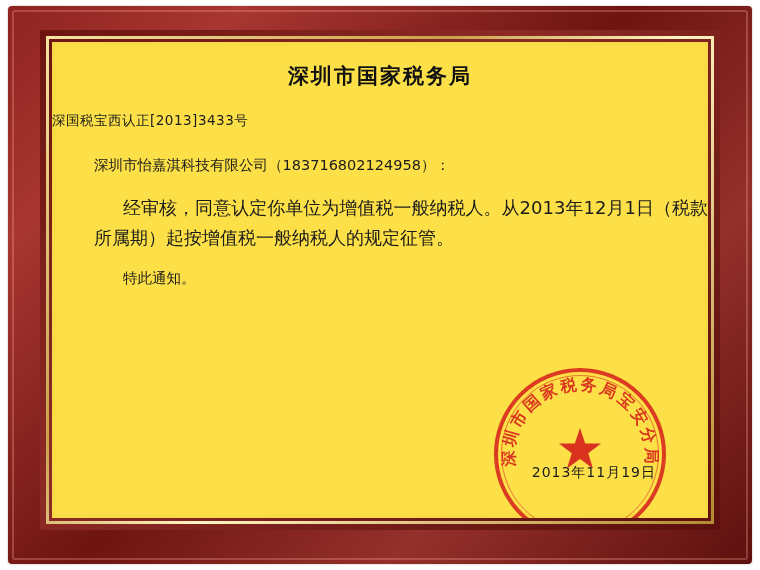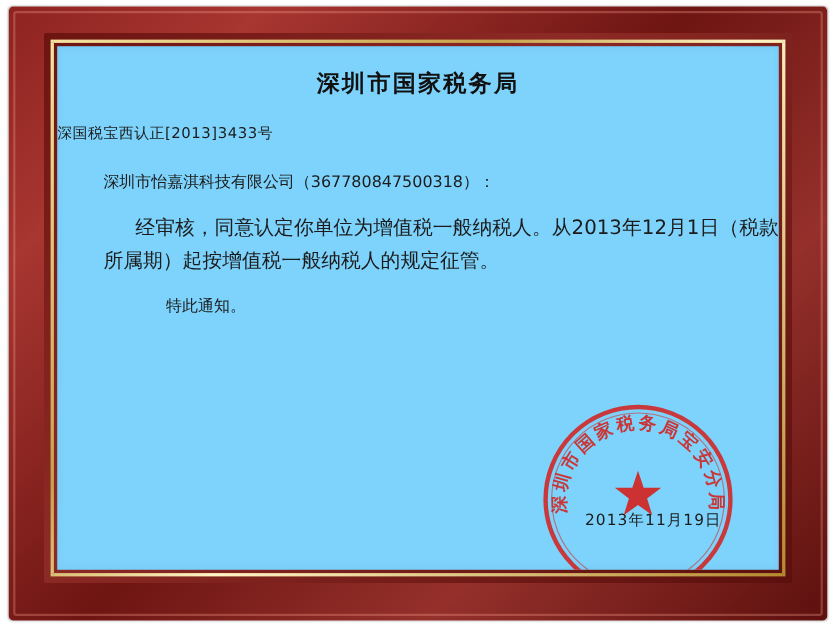--- a/index.html
+++ b/index.html
@@ -58,21 +58,21 @@
     border-image: linear-gradient(135deg, #f5e3a0, #c8a24a 35%, #fff4c4 55%, #b58a30 100%) 1;
     background: transparent;
   }
   
   .paper {
     position: absolute;
     left: 52px;
     top: 42px;
     width: 656px;
     height: 476px;
-    background: #7dd3fc;
+    background: #fde047;
     box-sizing: border-box;
     box-shadow: inset 0 0 8px rgba(0,0,0,0.06);
     overflow: hidden;
   }
 
   .doc-body {
     position: relative;
     width: 100%;
     height: 100%;
     color: #1b1b1b;
@@ -118,21 +118,20 @@
   }
   .para.indent {
     text-indent: 29px;
   }
   .para-notice {
     font-size: 14.5px;
     margin-top: 16px;
     padding-left: 42px;
     text-indent: 29px;
     color: #1b1b1b;
-    margin-left: 28px;
   }
 
   
   .date-line {
     position: absolute;
     right: 52px;
     bottom: 56px;
     font-size: 14px;
     color: #1b1b1b;
     letter-spacing: 1px;
@@ -216,21 +215,21 @@
 <div class="gold-liner"></div>
 
 <div class="paper">
   <div class="doc-body">
 
     <div class="title-1">深圳市国家税务局</div>
 
 
     <div class="doc-number">深国税宝西认正[2013]3433号</div>
 
-    <div class="addressee">深圳市怡嘉淇科技有限公司（367780847500318）：</div>
+    <div class="addressee">深圳市怡嘉淇科技有限公司（183716802124958）：</div>
 
     <div class="para indent">经审核，同意认定你单位为增值税一般纳税人。从2013年12月1日（税款所属期）起按增值税一般纳税人的规定征管。</div>
 
     <div class="para-notice">特此通知。</div>
 
     <div class="date-line">2013年11月19日</div>
 
     <div class="seal">
       <div class="seal-ring"></div>
       <div class="seal-ring-inner"></div>

